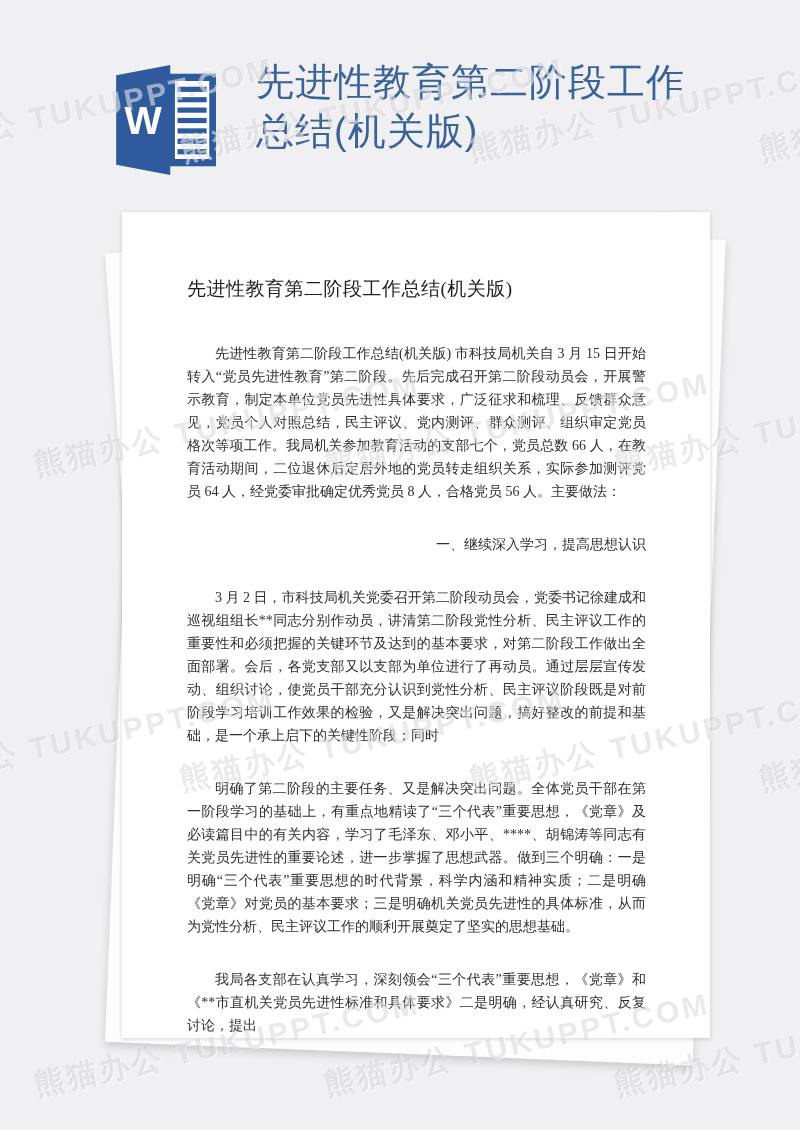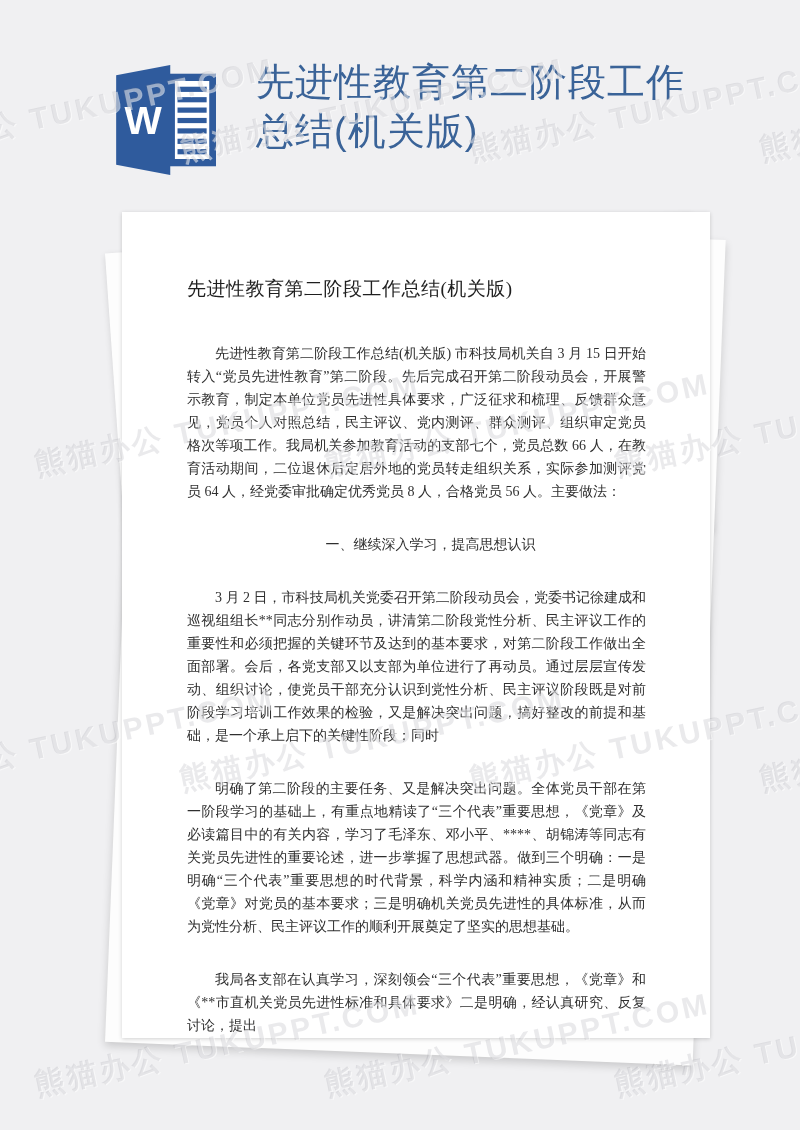--- a/index.html
+++ b/index.html
@@ -61,21 +61,21 @@
     color:#1f1f1f;
   }
   .page-inner p{
     margin:30px 0 0 0;
     font-size:14px;
     line-height:23px;
     text-indent:2em;
   }
   .page-inner p.first{margin-top:40px;}
   .page-inner p.body{text-align:justify;}
-  .page-inner p.sub{text-align:center;}
+  .page-inner p.sub{text-align:right;}
 
   
   .wm-layer{position:absolute;inset:0;z-index:5;pointer-events:none;}
   .wm{
     position:absolute;
     transform:rotate(-12deg);
     transform-origin:left center;
     font-family:"Liberation Sans", sans-serif;
     font-weight:bold;
     font-size:30px;

